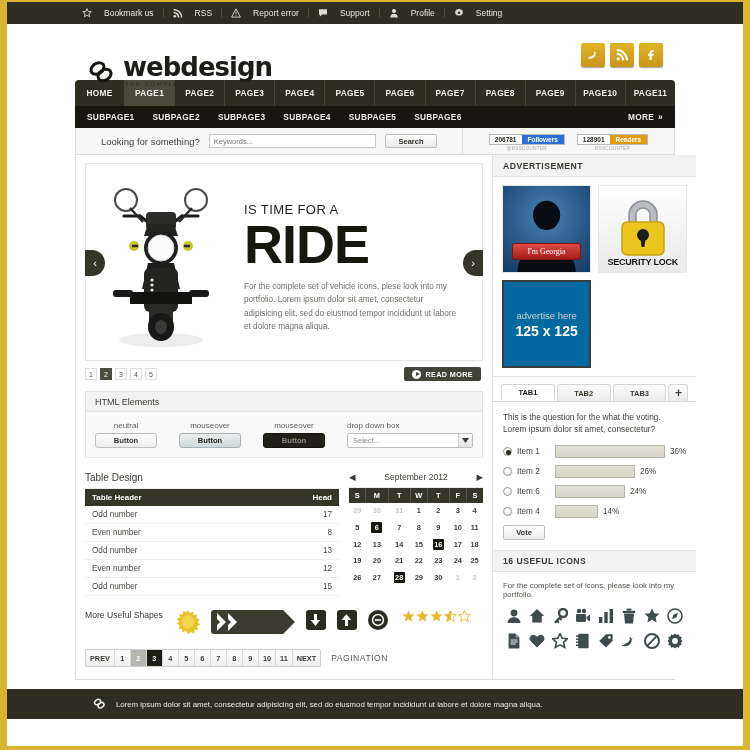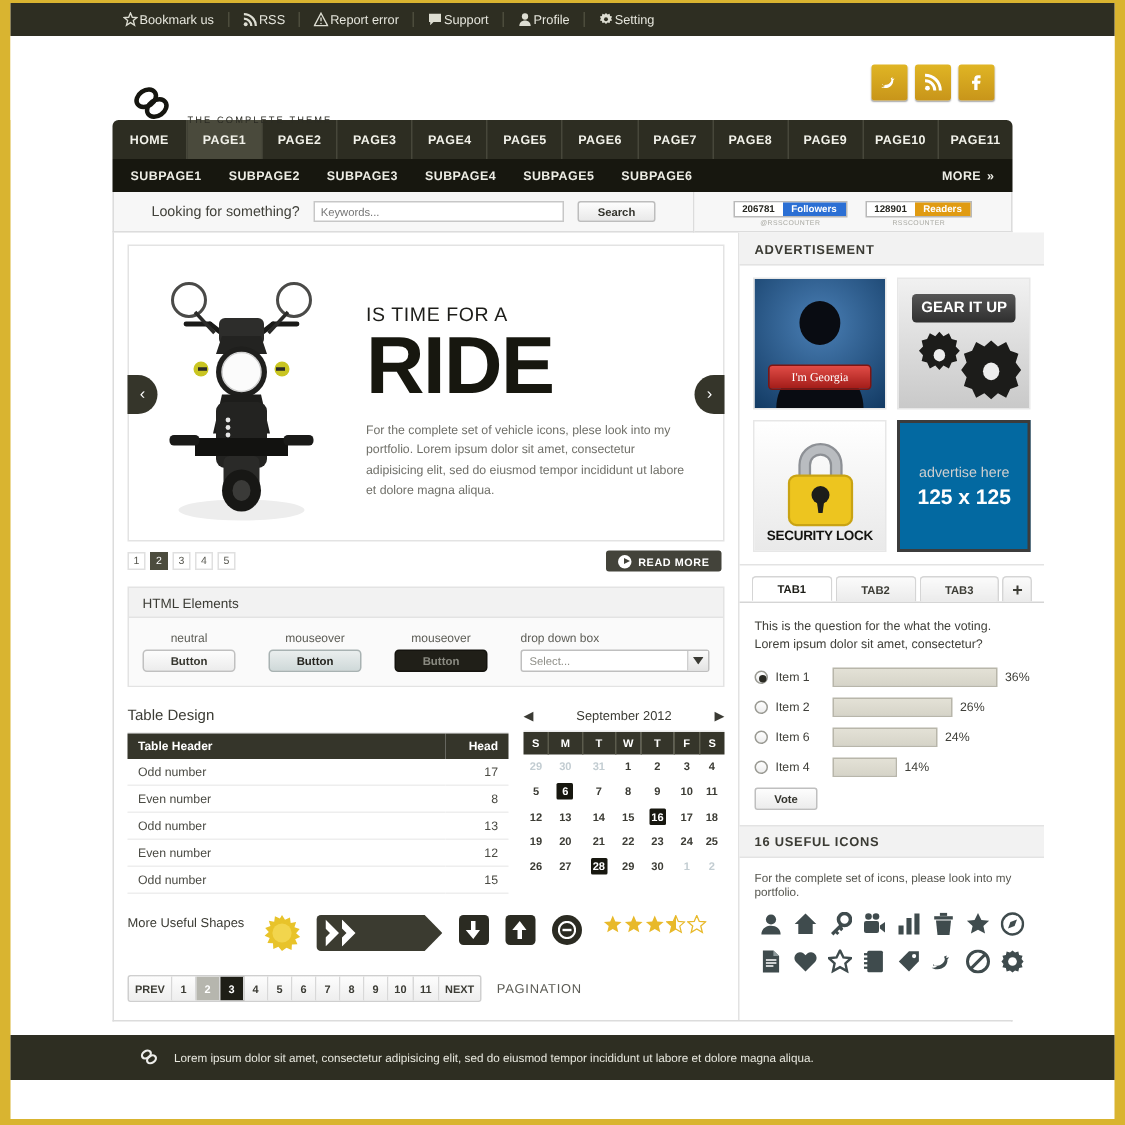--- a/index.html
+++ b/index.html
@@ -10,21 +10,21 @@
     font-size:11px; color:#3a3a32;
   }
   #page { position:relative; width:750px; height:750px;
           border-left:7px solid #d9b430; border-right:7px solid #d9b430;
           border-top:2px solid #d9b430; border-bottom:4px solid #d9b430;
           background:#fff; }
 
   
   .topbar { height:22px; background:#2e2e22; display:flex; align-items:center;
             padding-left:66px; gap:0; }
-  .tb-item { display:flex; align-items:flex-start; gap:1px; color:#e6e6dd; font-size:8.5px;
+  .tb-item { display:flex; align-items:flex-start; gap:12px; color:#e6e6dd; font-size:8.5px;
              padding:0 9px; border-right:1px solid #4c4c3c; white-space:nowrap; }
   .tb-item:last-child { border-right:none; }
   .tb-ic { width:10px; height:10px; display:inline-block; position:relative; }
   .tb-ic svg { display:block; }
 
   
   .header { height:56px; position:relative; background:#fff; }
   .logo { position:absolute; left:80px; top:30px; display:flex; align-items:flex-end; gap:6px; }
   .logo-mark { width:30px; height:30px; }
   .logo-txt { line-height:1; }
@@ -303,20 +303,21 @@
     <div class="logo">
       <span class="logo-mark">
         <svg width="30" height="30" viewBox="0 0 30 30">
           <g fill="none" stroke="#15150f" stroke-width="3">
             <ellipse cx="10.5" cy="11.5" rx="7" ry="5.2" transform="rotate(-35 10.5 11.5)"></ellipse>
             <ellipse cx="17.5" cy="18" rx="7" ry="5.2" transform="rotate(-35 17.5 18)"></ellipse>
           </g>
         </svg>
       </span>
       <span class="logo-txt">
+        <div class="logo-name">webdesign</div>
         <div class="logo-sub">THE COMPLETE THEME</div>
       </span>
     </div>
     <div class="social">
       <div class="soc">
         <svg width="14" height="14" viewBox="0 0 14 14">
             <path d="M2 8.5c2.5.6 5-.3 6-2.2.4-.8.3-1.6-.2-2.2l1.3-.6-.2 1.2 1.5-.3-.9 1.1c.2 3-2.4 5.4-5.6 5.2-1 0-2-.3-2.7-.8 1.1.1 2.2-.2 3-.8-.9 0-1.7-.5-2.2-1.3Z" fill="#fff"></path>
           </svg>
       </div>
       <div class="soc">
@@ -655,33 +656,20 @@
       <div class="col-side">
         <div class="side-h">ADVERTISEMENT</div>
         <div class="ads">
           <div class="ad ad-georgia">
             <svg width="100%" height="100%" viewBox="0 0 96 88" preserveAspectRatio="none" style="position:absolute;inset:0">
               <circle cx="48" cy="30" r="15" fill="#090c12"></circle>
               <path d="M16 88c0-17 14-28 32-28s32 11 32 28Z" fill="#090c12"></path>
             </svg>
             <div class="geo-btn">I'm Georgia</div>
           </div>
-          <div class="ad ad-gear">
-            <svg width="100%" height="100%" viewBox="0 0 96 88" preserveAspectRatio="none" style="position:absolute;inset:0">
-              <g fill="#1c1c1a">
-                <path d="M30 36 33 39l4-2 2 4 4 1-1 4 3 3-3 3 1 4-4 1-2 4-4-2-3 3-3-3-4 2-2-4-4-1 1-4-3-3 3-3-1-4 4-1 2-4 4 2Z"></path>
-              </g>
-              <circle cx="30" cy="52" r="4.2" fill="#ededed"></circle>
-              <g fill="#1c1c1a">
-                <path d="M68 42 73 46l6-3 3 6 6 2-2 6 4 5-4 5 2 6-6 2-3 6-6-3-5 4-5-4-6 3-3-6-6-2 2-6-4-5 4-5-2-6 6-2 3-6 6 3Z"></path>
-              </g>
-              <circle cx="68" cy="63" r="6" fill="#ededed"></circle>
-            </svg>
-            <div class="gear-tag">GEAR IT UP</div>
-          </div>
           <div class="ad ad-lock">
             <svg width="96" height="72" viewBox="0 0 96 72" style="position:absolute;left:50%;top:4px;transform:translateX(-50%)">
               <path d="M34 34V25a14 14 0 0 1 28 0v9h-7v-9a7 7 0 0 0-14 0v9Z" fill="#b9bcc0" stroke="#8d9095" stroke-width="1.5"></path>
               <rect x="27" y="32" width="42" height="33" rx="5" fill="#edc51f" stroke="#c9a313" stroke-width="1.5"></rect>
               <circle cx="48" cy="45" r="6" fill="#1d1d1a"></circle>
               <path d="M45 45h6l-1.6 12h-2.8Z" fill="#1d1d1a"></path>
             </svg>
             <div class="lock-lab">SECURITY LOCK</div>
           </div>
           <div class="ad ad-dark">

